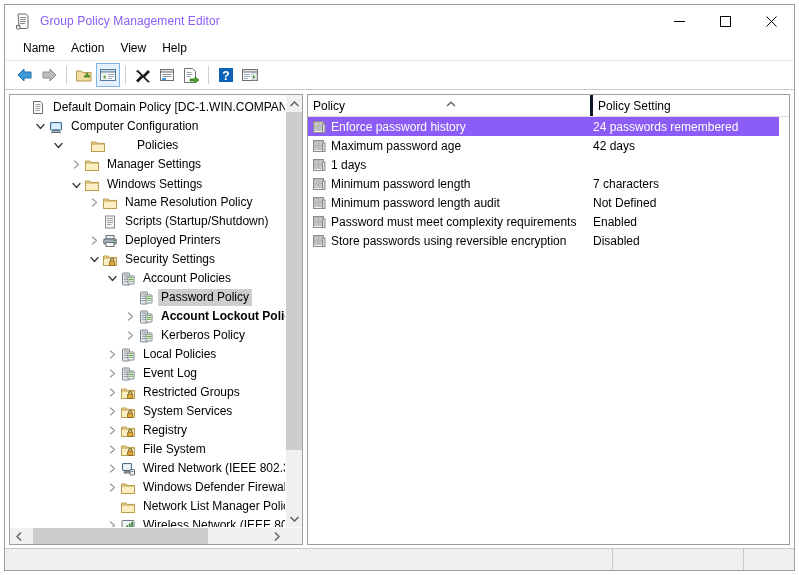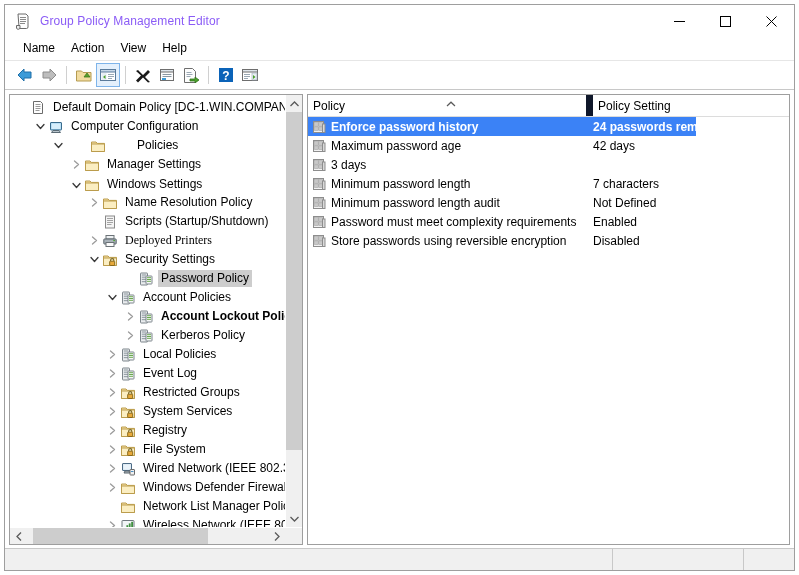--- a/index.html
+++ b/index.html
@@ -243,41 +243,40 @@
   .lhcell {
     font-size: 12px;
     color: #000000;
     display: flex;
     align-items: center;
     padding-left: 5px;
     box-sizing: border-box;
     position: relative;
     background: #ffffff;
   }
-  .lhcell.c1 { width: 285px; flex: 0 0 285px; border-right: 7px solid #0f172a; }
+  .lhcell.c1 { width: 285px; flex: 0 0 285px; border-right: 3px solid #0f172a; }
   .lhcell.c2 { flex: 1 1 auto; }
   .sortmark {
     position: absolute;
     left: 138px;
     top: 1px;
     width: 10px; height: 6px;
   }
   .lrows { flex: 1 1 auto; overflow: hidden; }
   .lrow {
     height: 19px;
     display: flex;
     align-items: center;
     white-space: nowrap;
     font-size: 12px;
   }
   .lrow.sel {
-    background: #3b82f6;
+    background: #8b5cf6;
     color: #ffffff;
-    width: 388px;
-    font-weight: bold;
+    width: 471px;
   }
   .licon {
     width: 16px; height: 16px;
     flex: 0 0 16px;
     margin: 0 4px 0 3px;
     position: relative;
   }
   .lname { width: 262px; flex: 0 0 262px; overflow: hidden; }
   .lval  { flex: 1 1 auto; }
 
@@ -508,21 +507,21 @@
                   <rect x="3.5" y="2" width="9" height="12" fill="#f4f4f4" stroke="#8a8a8a"></rect>
                   <g stroke="#9a9a9a" stroke-width="0.9">
                     <line x1="5" y1="4.5" x2="11" y2="4.5"></line>
                     <line x1="5" y1="6.5" x2="11" y2="6.5"></line>
                     <line x1="5" y1="8.5" x2="11" y2="8.5"></line>
                     <line x1="5" y1="10.5" x2="9.5" y2="10.5"></line>
                   </g>
                 </svg></span>
               <span class="tlabel">Scripts (Startup/Shutdown)</span>
             </div>
-            <div class="tnode" style="padding-left: 76px; font-family: Liberation Serif, serif;">
+            <div class="tnode" style="padding-left: 76px;">
               <span class="twist">
                 <svg width="9" height="9" viewBox="0 0 9 9">
                   <path d="M2.5 1 L6.5 4.5 L2.5 8" fill="none" stroke="#9b9b9b" stroke-width="1.3" stroke-linecap="round" stroke-linejoin="round"></path>
                 </svg>
               </span>
               <span class="ticon"><svg width="16" height="16" viewBox="0 0 16 16">
                   <rect x="4" y="2.5" width="8" height="3.5" fill="#eceff1" stroke="#6b7277"></rect>
                   <rect x="1.8" y="6" width="12.4" height="5" rx="0.6" fill="#aab3ba" stroke="#5b646b"></rect>
                   <rect x="4" y="9.5" width="8" height="4" fill="#fbfbfb" stroke="#6b7277"></rect>
                   <rect x="11.3" y="7" width="1.6" height="1.2" fill="#4aa02c"></rect>
@@ -536,61 +535,61 @@
                 </svg>
               </span>
               <span class="ticon"><svg width="16" height="16" viewBox="0 0 16 16">
                   <path d="M1.5 4 h4.5 l1.3 1.4 h7.2 v8.1 h-13 z" fill="#f5deA0" stroke="#bb9c4c" stroke-linejoin="round"></path>
                   <path d="M1.5 6 h13 v7.5 h-13 z" fill="#fbeec2" stroke="#bb9c4c"></path>
                   <path d="M8.6 9.3 v-1.1 a1.6 1.6 0 0 1 3.2 0 v1.1" fill="none" stroke="#7a6a2c" stroke-width="1.1"></path>
                   <rect x="7.7" y="9.2" width="5" height="4.3" rx="0.5" fill="#e8a93a" stroke="#8a6a1c"></rect>
                 </svg></span>
               <span class="tlabel">Security Settings</span>
             </div>
-            <div class="tnode sel" style="padding-left: 112px;">
-              <span class="twist"></span>
+            <div class="tnode" style="padding-left: 94px;">
+              <span class="twist">
+                <svg width="9" height="9" viewBox="0 0 9 9">
+                  <path d="M1 2.5 L4.5 6.5 L8 2.5" fill="none" stroke="#3a3a3a" stroke-width="1.3" stroke-linecap="round" stroke-linejoin="round"></path>
+                </svg>
+              </span>
               <span class="ticon"><svg width="16" height="16" viewBox="0 0 16 16">
                   <rect x="2.5" y="2" width="7" height="12" rx="0.6" fill="#e9ecee" stroke="#7d858b"></rect>
                   <g fill="#9aa3aa">
                     <rect x="3.8" y="3.4" width="4.4" height="1.2"></rect>
                     <rect x="3.8" y="5.6" width="4.4" height="1.2"></rect>
                     <rect x="3.8" y="7.8" width="4.4" height="1.2"></rect>
                     <rect x="3.8" y="10" width="4.4" height="1.2"></rect>
                   </g>
                   <rect x="8" y="5" width="6" height="8" rx="0.6" fill="#f6f8f9" stroke="#7d858b"></rect>
                   <g fill="#6aa84f">
                     <rect x="9" y="6.2" width="4" height="1"></rect>
                     <rect x="9" y="8" width="4" height="1"></rect>
                     <rect x="9" y="9.8" width="4" height="1"></rect>
                   </g>
                 </svg></span>
-              <span class="tlabel">Password Policy</span>
-            </div>
-            <div class="tnode" style="padding-left: 94px;">
-              <span class="twist">
-                <svg width="9" height="9" viewBox="0 0 9 9">
-                  <path d="M1 2.5 L4.5 6.5 L8 2.5" fill="none" stroke="#3a3a3a" stroke-width="1.3" stroke-linecap="round" stroke-linejoin="round"></path>
-                </svg>
-              </span>
+              <span class="tlabel">Account Policies</span>
+            </div>
+            <div class="tnode sel" style="padding-left: 112px;">
+              <span class="twist"></span>
               <span class="ticon"><svg width="16" height="16" viewBox="0 0 16 16">
                   <rect x="2.5" y="2" width="7" height="12" rx="0.6" fill="#e9ecee" stroke="#7d858b"></rect>
                   <g fill="#9aa3aa">
                     <rect x="3.8" y="3.4" width="4.4" height="1.2"></rect>
                     <rect x="3.8" y="5.6" width="4.4" height="1.2"></rect>
                     <rect x="3.8" y="7.8" width="4.4" height="1.2"></rect>
                     <rect x="3.8" y="10" width="4.4" height="1.2"></rect>
                   </g>
                   <rect x="8" y="5" width="6" height="8" rx="0.6" fill="#f6f8f9" stroke="#7d858b"></rect>
                   <g fill="#6aa84f">
                     <rect x="9" y="6.2" width="4" height="1"></rect>
                     <rect x="9" y="8" width="4" height="1"></rect>
                     <rect x="9" y="9.8" width="4" height="1"></rect>
                   </g>
                 </svg></span>
-              <span class="tlabel">Account Policies</span>
+              <span class="tlabel">Password Policy</span>
             </div>
             <div class="tnode" style="padding-left: 112px; font-weight: bold;">
               <span class="twist">
                 <svg width="9" height="9" viewBox="0 0 9 9">
                   <path d="M2.5 1 L6.5 4.5 L2.5 8" fill="none" stroke="#9b9b9b" stroke-width="1.3" stroke-linecap="round" stroke-linejoin="round"></path>
                 </svg>
               </span>
               <span class="ticon"><svg width="16" height="16" viewBox="0 0 16 16">
                   <rect x="2.5" y="2" width="7" height="12" rx="0.6" fill="#e9ecee" stroke="#7d858b"></rect>
                   <g fill="#9aa3aa">
@@ -863,21 +862,21 @@
           </div>
           <div class="lrow">
             <span class="licon"><svg width="16" height="16" viewBox="0 0 16 16">
                 <rect x="2.5" y="2.5" width="10" height="11" fill="#f2f2f2" stroke="#8d8d8d"></rect>
                 <rect x="3.6" y="3.6" width="3.6" height="3.6" fill="#c8c8c8" stroke="#9a9a9a" stroke-width="0.5"></rect>
                 <rect x="7.8" y="3.6" width="3.6" height="3.6" fill="#c8c8c8" stroke="#9a9a9a" stroke-width="0.5"></rect>
                 <rect x="3.6" y="7.9" width="3.6" height="3.6" fill="#c8c8c8" stroke="#9a9a9a" stroke-width="0.5"></rect>
                 <rect x="7.8" y="7.9" width="3.6" height="3.6" fill="#c8c8c8" stroke="#9a9a9a" stroke-width="0.5"></rect>
                 <rect x="11.5" y="5" width="2.5" height="8.5" fill="#dadada" stroke="#8d8d8d"></rect>
               </svg></span>
-            <span class="lval">3 days</span>
+            <span class="lval">1 days</span>
           </div>
           <div class="lrow">
             <span class="licon"><svg width="16" height="16" viewBox="0 0 16 16">
                 <rect x="2.5" y="2.5" width="10" height="11" fill="#f2f2f2" stroke="#8d8d8d"></rect>
                 <rect x="3.6" y="3.6" width="3.6" height="3.6" fill="#c8c8c8" stroke="#9a9a9a" stroke-width="0.5"></rect>
                 <rect x="7.8" y="3.6" width="3.6" height="3.6" fill="#c8c8c8" stroke="#9a9a9a" stroke-width="0.5"></rect>
                 <rect x="3.6" y="7.9" width="3.6" height="3.6" fill="#c8c8c8" stroke="#9a9a9a" stroke-width="0.5"></rect>
                 <rect x="7.8" y="7.9" width="3.6" height="3.6" fill="#c8c8c8" stroke="#9a9a9a" stroke-width="0.5"></rect>
                 <rect x="11.5" y="5" width="2.5" height="8.5" fill="#dadada" stroke="#8d8d8d"></rect>
               </svg></span>

